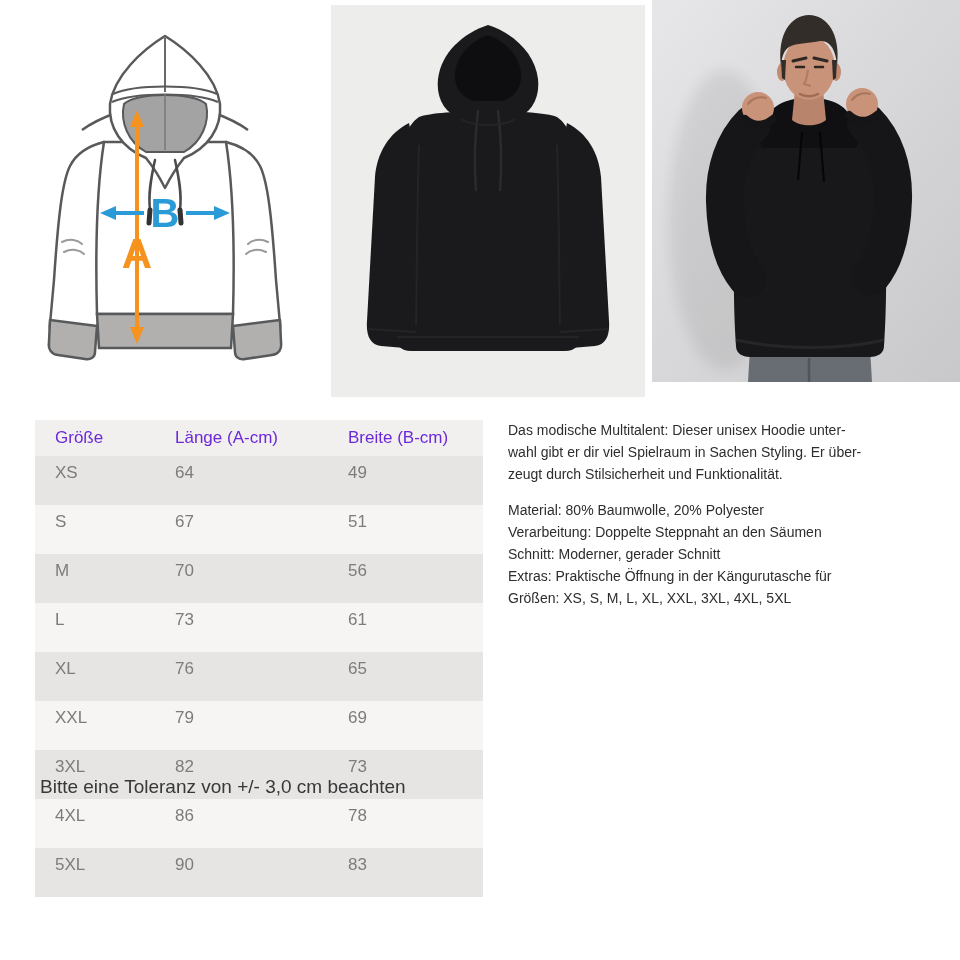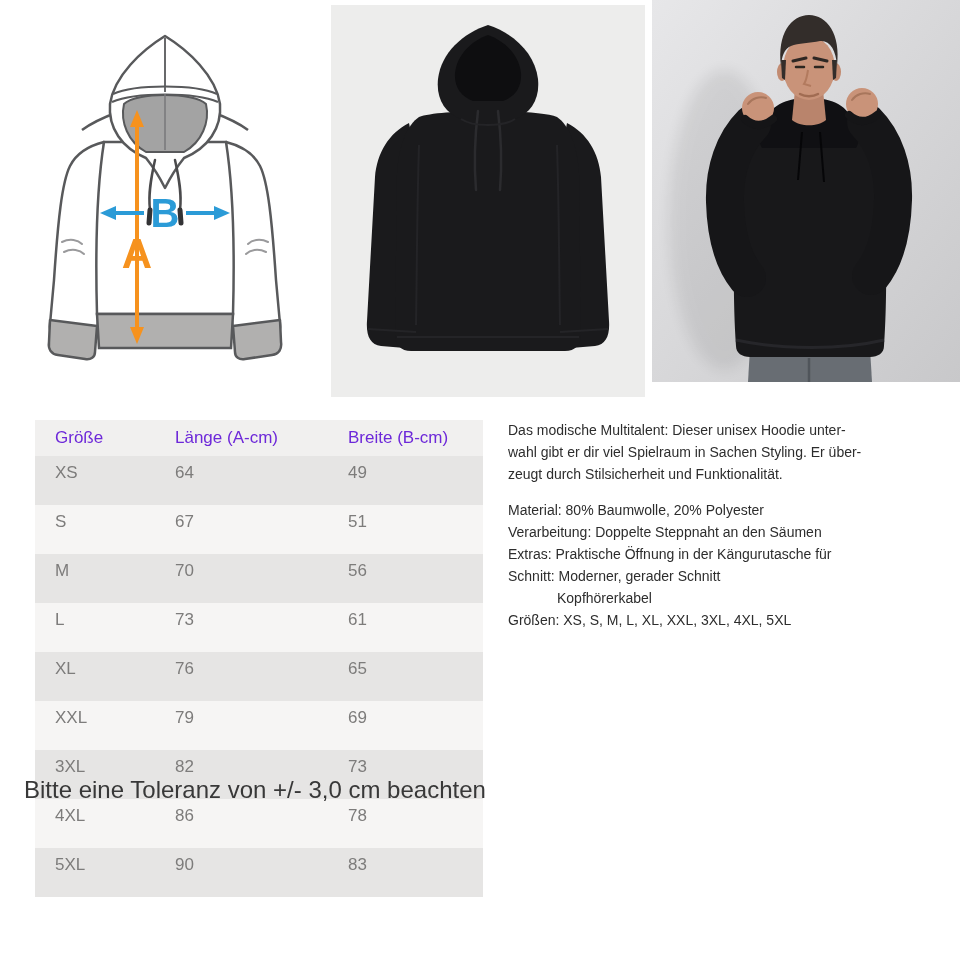--- a/index.html
+++ b/index.html
@@ -23,21 +23,21 @@
   table.size-table col.c3{width:155px;}
   table.size-table th{
     height:36px;text-align:left;font-weight:400;color:#6d28d9;
     background:#f1f0ef;padding:0 0 0 20px;}
   table.size-table td{
     height:33px;color:#7d7c7b;padding:0 0 16px 20px;}
   table.size-table tbody tr:nth-child(odd){background:#e6e5e4;}
   table.size-table tbody tr:nth-child(even){background:#f6f5f4;}
 
   .tolerance-note{
-    position:absolute;left:24px;top:776px;font-size:24px;color:#383838;}
+    position:absolute;left:40px;top:776px;font-size:19px;color:#383838;}
 
   
   .description{
     position:absolute;left:508px;top:419px;width:420px;
     font-size:14px;line-height:22px;color:#2d2d2d;}
   .description .spec-block{margin-top:14px;}
   .description .line{white-space:nowrap;}
   .description .line.indent{padding-left:49px;}
 </style>
 </head>
@@ -269,20 +269,19 @@
 
   <div class="description">
     <div class="intro-block">
       <div class="line">Das modische Multitalent: Dieser unisex Hoodie unter-</div>
       <div class="line">wahl gibt er dir viel Spielraum in Sachen Styling. Er über-</div>
       <div class="line">zeugt durch Stilsicherheit und Funktionalität.</div>
     </div>
     <div class="spec-block">
       <div class="line">Material: 80% Baumwolle, 20% Polyester</div>
       <div class="line">Verarbeitung: Doppelte Steppnaht an den Säumen</div>
+      <div class="line">Schnitt: Moderner, gerader Schnitt</div>
       <div class="line">Extras: Praktische Öffnung in der Kängurutasche für</div>
-      <div class="line">Schnitt: Moderner, gerader Schnitt</div>
-      <div class="line indent">Kopfhörerkabel</div>
       <div class="line">Größen: XS, S, M, L, XL, XXL, 3XL, 4XL, 5XL</div>
     </div>
   </div>
 
 </div>
 
 </body></html>

